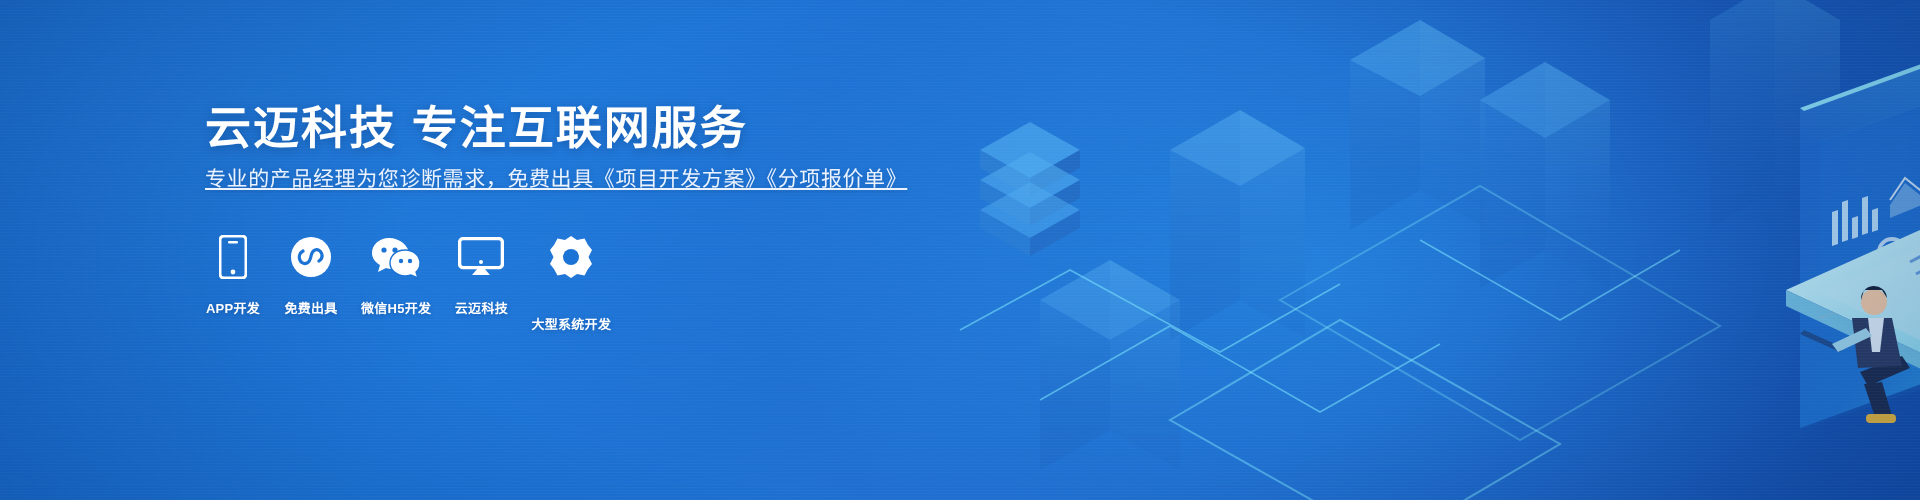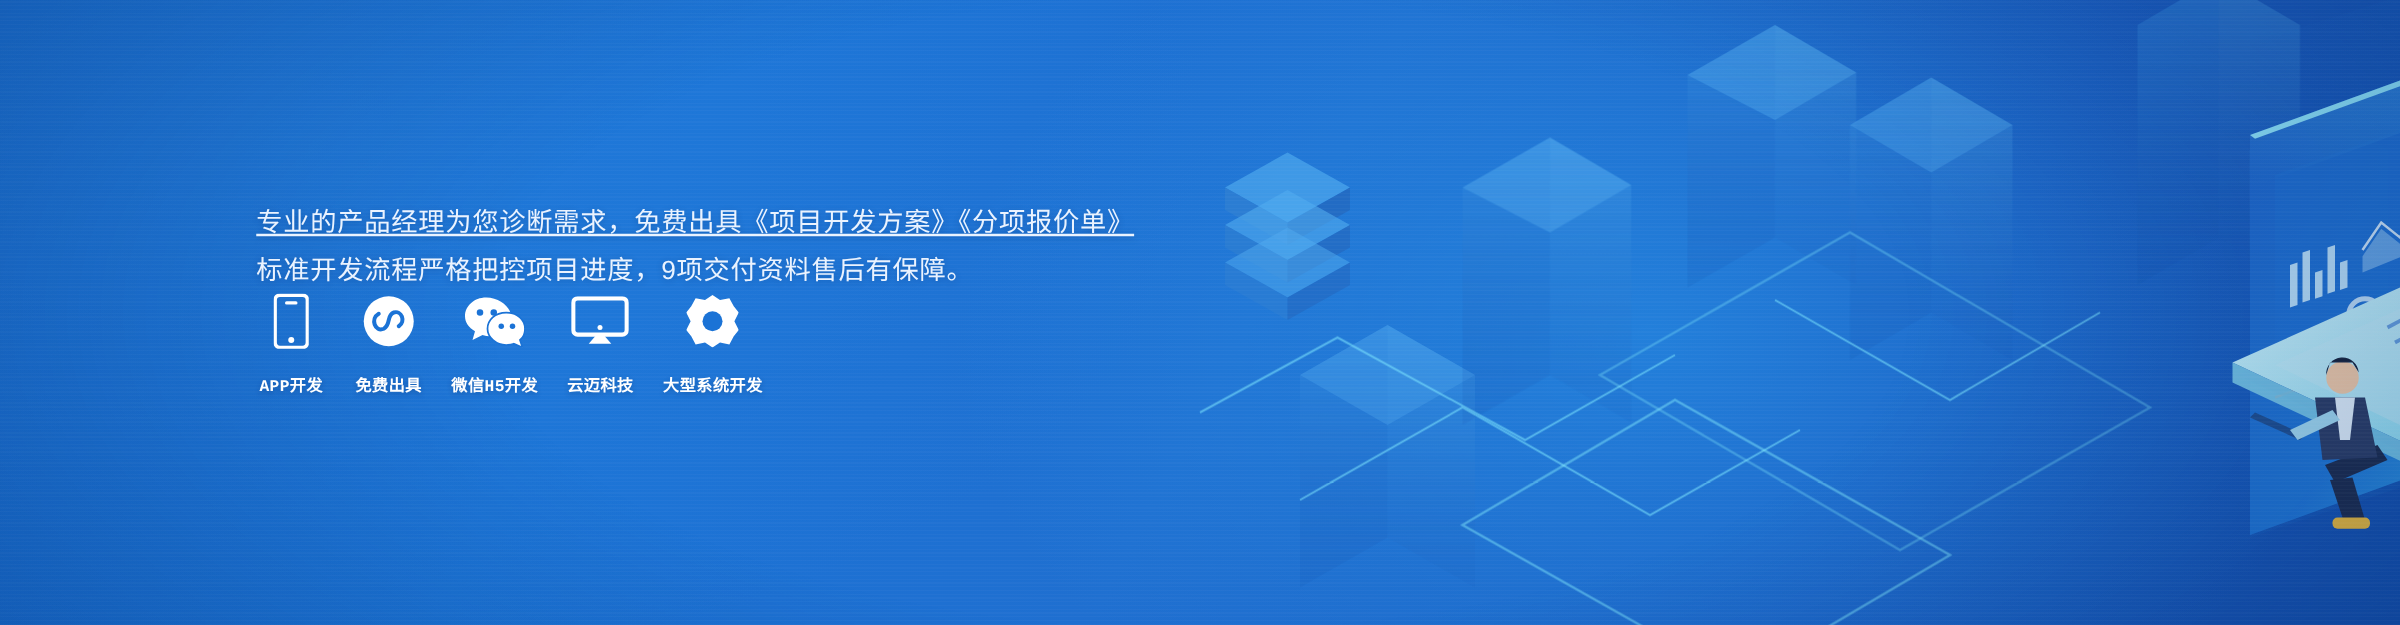--- a/index.html
+++ b/index.html
@@ -40,26 +40,26 @@
   .subline{
     position:absolute;left:0;
     font-size:21px;line-height:1;color:#eaf3ff;
     letter-spacing:.6px;white-space:nowrap;
     text-shadow:0 1px 5px rgba(6,44,100,.28);
   }
   .subline.l1{top:147px;text-decoration:underline;}
   .subline.l2{top:185px;}
 
   
-  .services{position:absolute;top:232px;left:0;display:flex;align-items:flex-start;font-family:Liberation Mono, monospace;}
+  .services{position:absolute;top:232px;left:0;display:flex;align-items:flex-start;}
   .service{
     display:flex;flex-direction:column;align-items:center;
     margin-right:22px;cursor:pointer;
   }
-  .service:last-child{margin-right:0;}
+  .service:last-child{margin-right:0;gap:16px;}
   .svc-icon{
     width:56px;height:50px;display:flex;align-items:center;justify-content:center;
     margin-bottom:16px;
   }
   .svc-icon svg{display:block;}
   .svc-label{
     font-size:13px;color:#ffffff;font-weight:bold;letter-spacing:.3px;white-space:nowrap;
     text-shadow:0 1px 4px rgba(6,44,100,.3);
   }
 
@@ -362,24 +362,24 @@
         </g>
       </g>
     </svg>
   </div>
 
   <div class="texture"></div>
   <div class="vignette"></div>
 
   <div class="content">
 
+    <h1 class="headline">云迈科技 专注互联网服务</h1>
 
     <p class="subline l1">专业的产品经理为您诊断需求，免费出具《项目开发方案》《分项报价单》</p>
 
-    <p class="subline l2">标准开发流程严格把控项目进度，9项交付资料售后有保障。</p>
 
     <div class="services">
 
       <div class="service">
         <span class="svc-icon">
           <svg width="28" height="44" viewBox="0 0 28 44">
             <rect x="1" y="1" width="26" height="42" rx="4" fill="none" stroke="#ffffff" stroke-width="3"></rect>
             <rect x="9" y="6" width="10" height="2.6" rx="1.3" fill="#ffffff"></rect>
             <circle cx="14" cy="37" r="2.4" fill="#ffffff"></circle>
           </svg>

